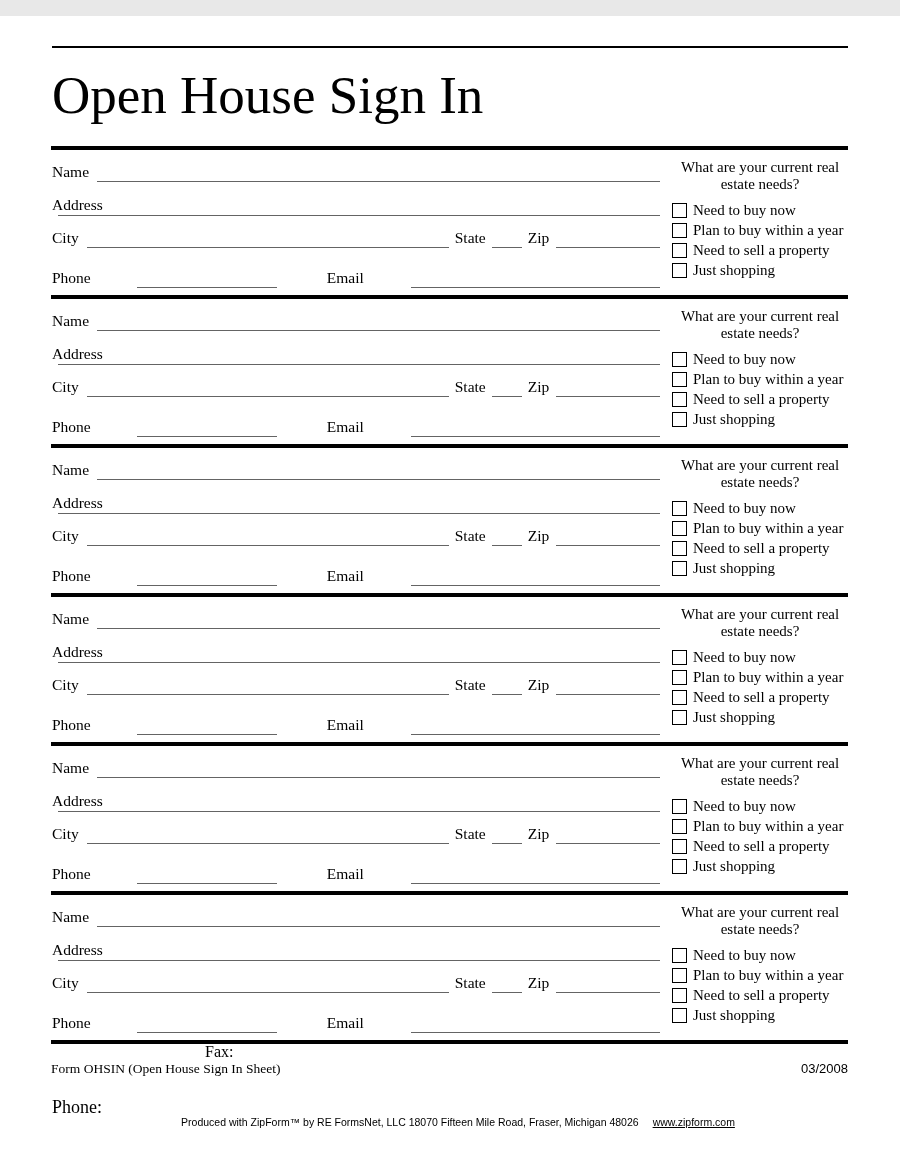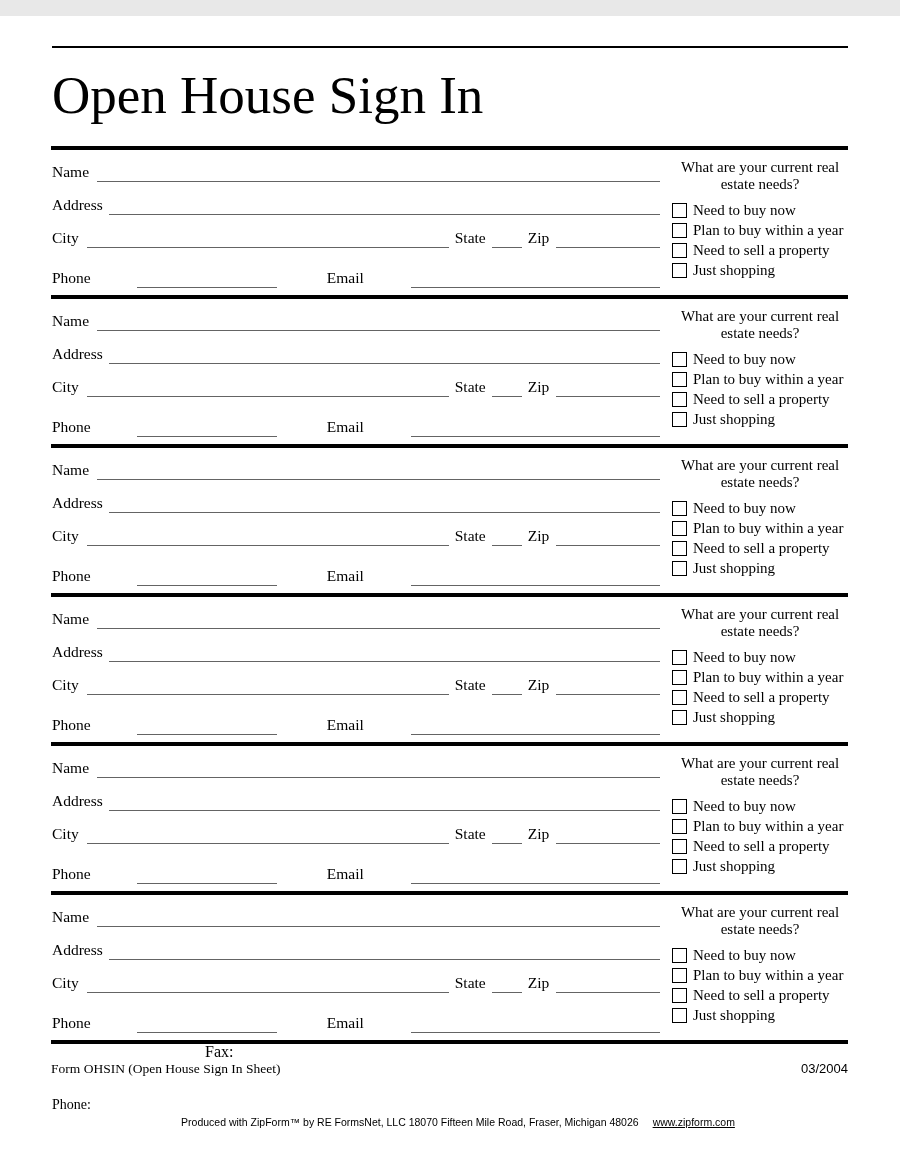--- a/index.html
+++ b/index.html
@@ -17,40 +17,40 @@
   .section{position:absolute;left:0;width:900px;height:149px;}
   .section .rule{position:absolute;left:51px;top:0;width:797px;height:4px;background:#000;}
   .frow{
     position:absolute;left:52px;width:608px;height:20px;display:flex;align-items:stretch;
     font-size:15.5px;
   }
   .frow .lbl{line-height:20px;white-space:nowrap;}
   .fl{border-bottom:1.5px solid #646464;}
   .grow{flex:1 1 auto;}
   .row-name{top:16px;}
-  .row-address{top:49px;}
+  .row-address{top:49px;flex-direction:column;}
   .row-city{top:82px;}
   .row-phone{top:122px;gap:41px;} .ml5{margin-left:5px;} .ml6{margin-left:6px;}
   .ml7{margin-left:7px;} .ml8{margin-left:8px;} .ml9{margin-left:9px;}
   .w-state{flex:0 0 30px;} .w-phone{flex:0 0 140px;} .w-city{flex:0 0 362px;}
   .needs{position:absolute;left:672px;top:13px;width:176px;}
   .needs-heading{font-size:15px;line-height:17px;text-align:center;}
   .needs-options{position:absolute;left:0;top:41px;width:176px;}
   .opt{display:flex;align-items:center;height:20px;font-size:15px;}
   .box{
     flex:0 0 13px;width:13px;height:13px;border:1.7px solid #000;margin-right:6px;
     background:#fff;box-sizing:content-box;
   }
   .opt .olbl{white-space:nowrap;}
   .footer-formid{position:absolute;left:51px;top:1045px;font-size:13.5px;}
   .footer-date{
     position:absolute;right:52px;top:1045px;font-size:13px;
     font-family:"Liberation Sans","DejaVu Sans",sans-serif;
   }
-  .footer-phone{position:absolute;left:52px;top:1081px;font-size:14px;}
+  .footer-phone{position:absolute;left:52px;top:1081px;font-size:18px;}
   .footer-fax{position:absolute;left:205px;top:1027px;font-size:16px;}
   .footer-produced{
     position:absolute;left:0;top:1100px;width:900px;text-align:center;
     font-size:10.5px;font-family:"Liberation Sans","DejaVu Sans",sans-serif;padding-left:8px;
   }
   .zip-link{text-decoration:underline;margin-left:14px;color:#000;}
 </style>
 </head>
 <body>
 
@@ -388,20 +388,20 @@
           <span class="olbl">Just shopping</span>
         </div>
       </div>
     </div>
   </div>
 </div>
 
   <div class="bottom-rule"></div>
 
   <div class="footer-formid">Form OHSIN (Open House Sign In Sheet)</div>
-  <div class="footer-date">03/2004</div>
+  <div class="footer-date">03/2008</div>
   <div class="footer-phone">Phone:</div>
   <div class="footer-fax">Fax:</div>
   <div class="footer-produced">
     <span>Produced with ZipForm™ by RE FormsNet, LLC 18070 Fifteen Mile Road, Fraser, Michigan 48026</span><span class="zip-link">www.zipform.com</span>
   </div>
 
 </div>
 
 </body></html>

